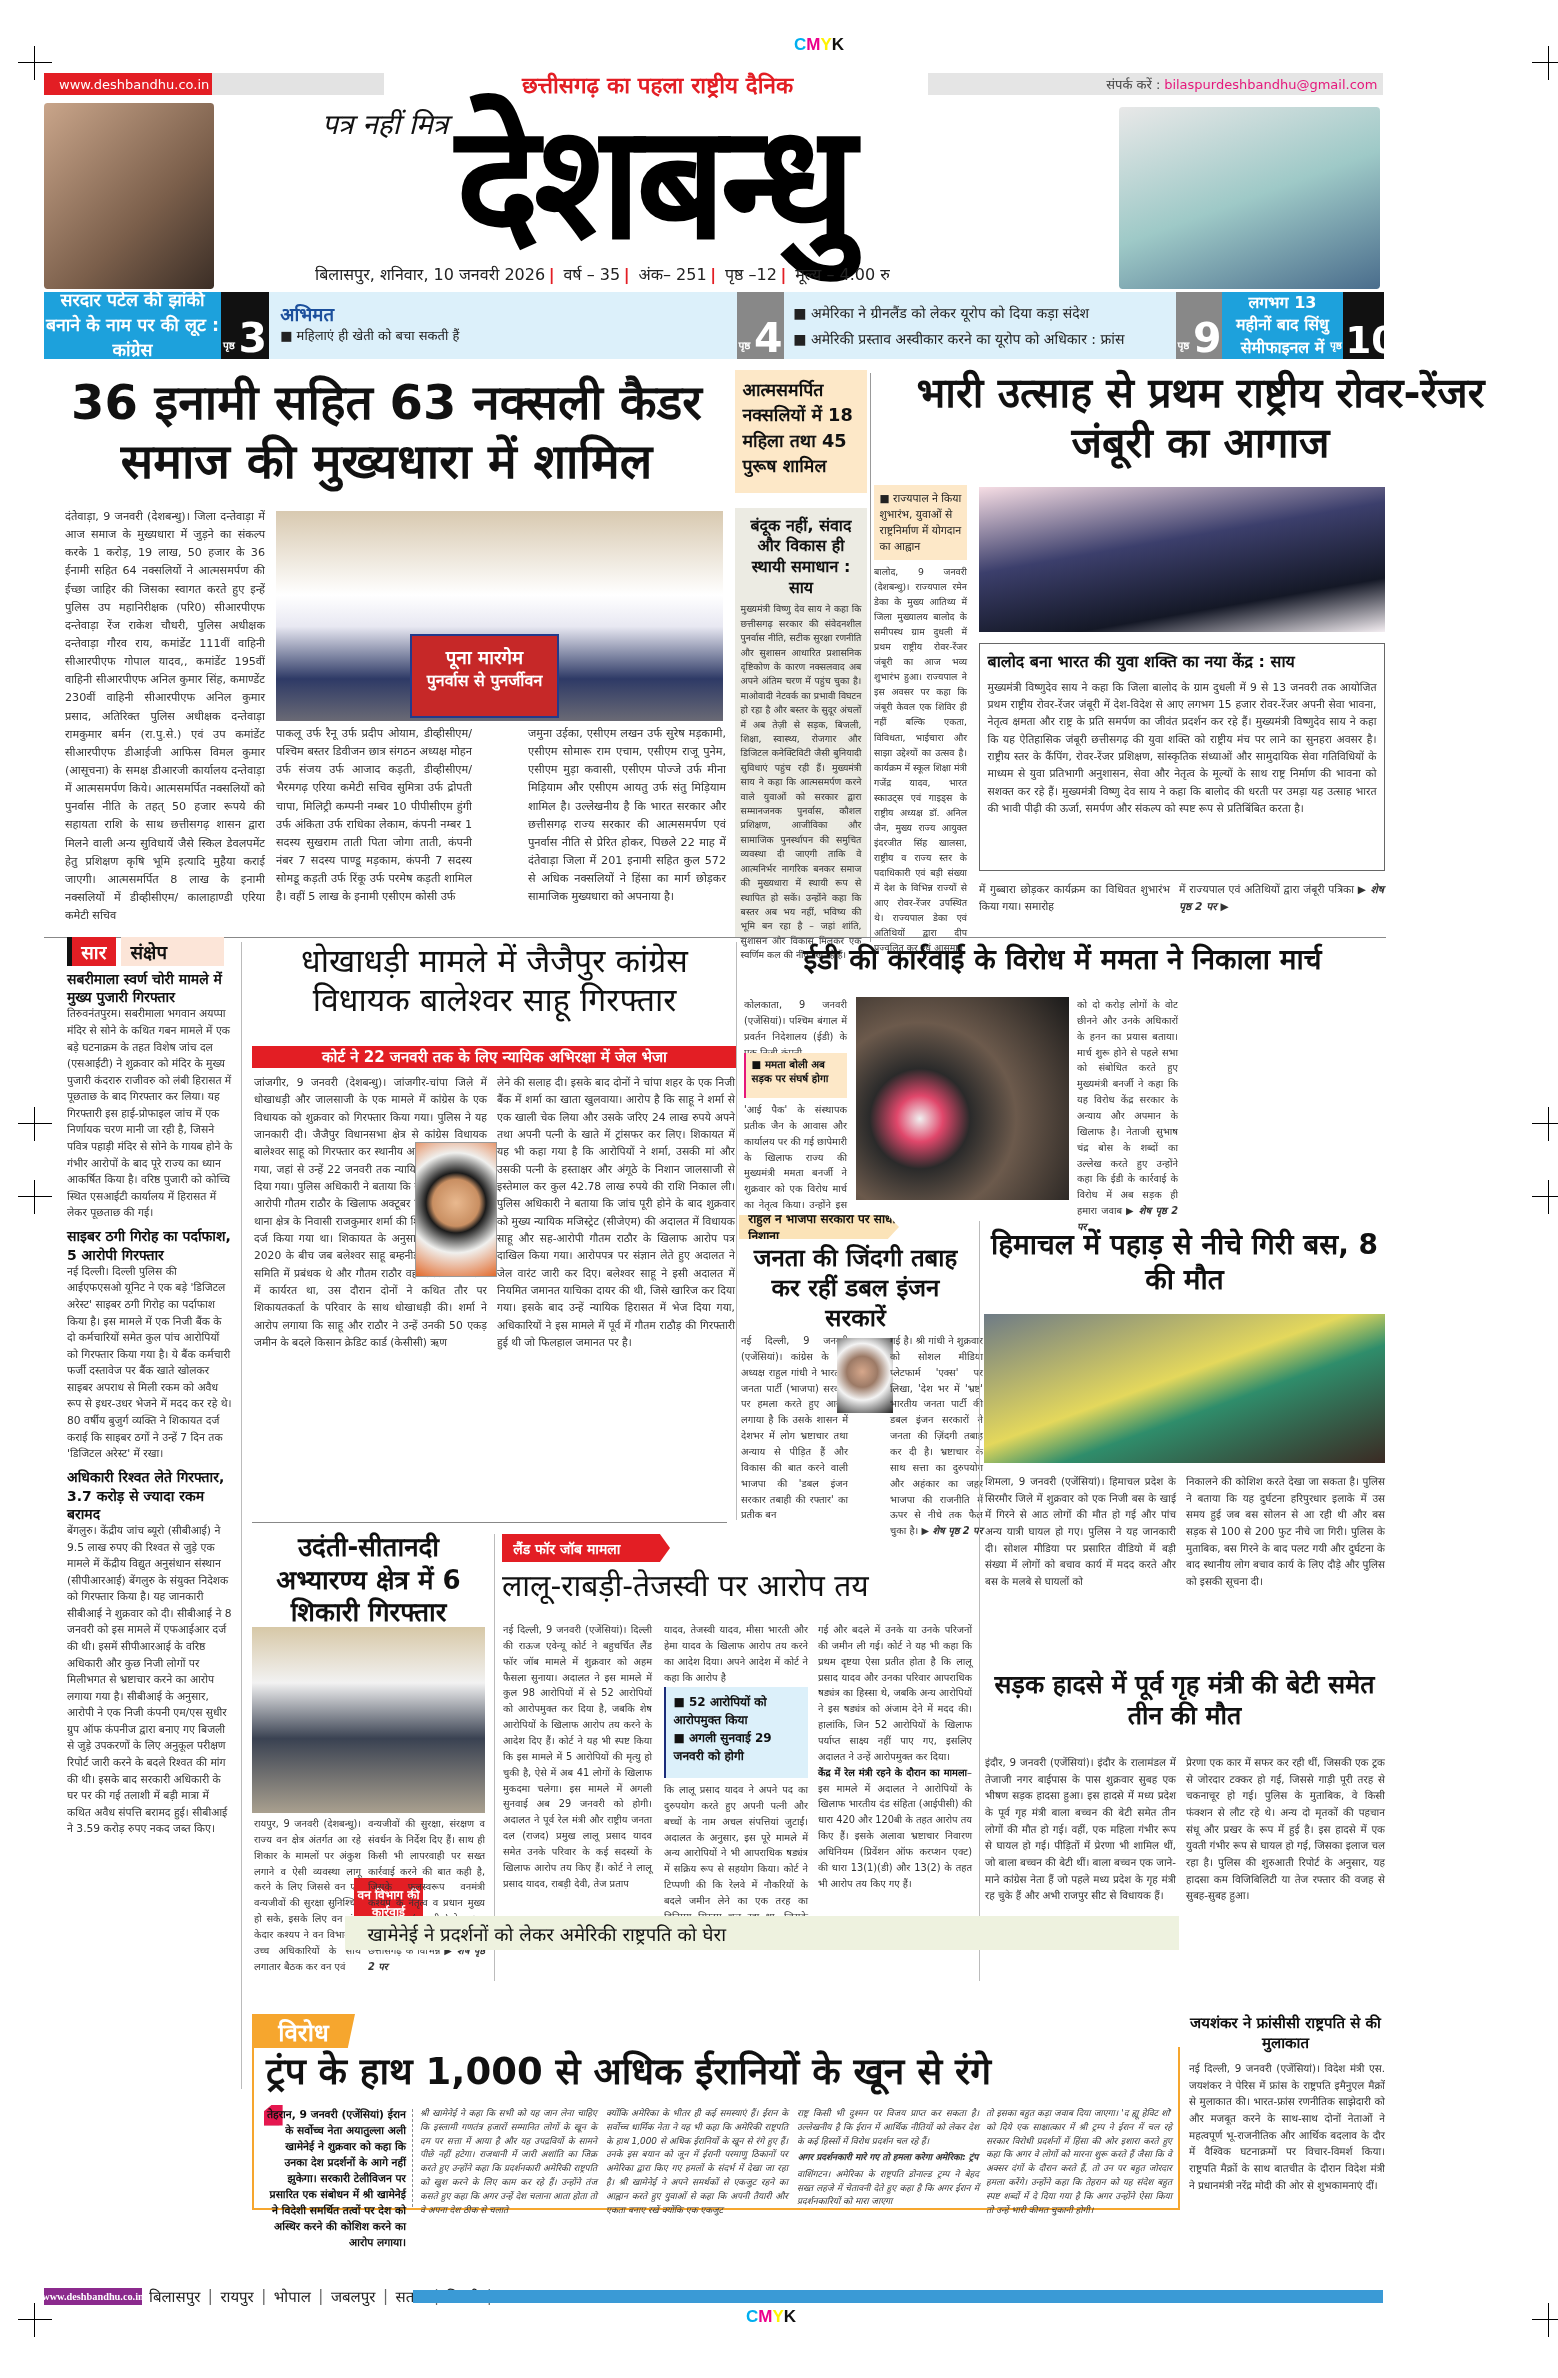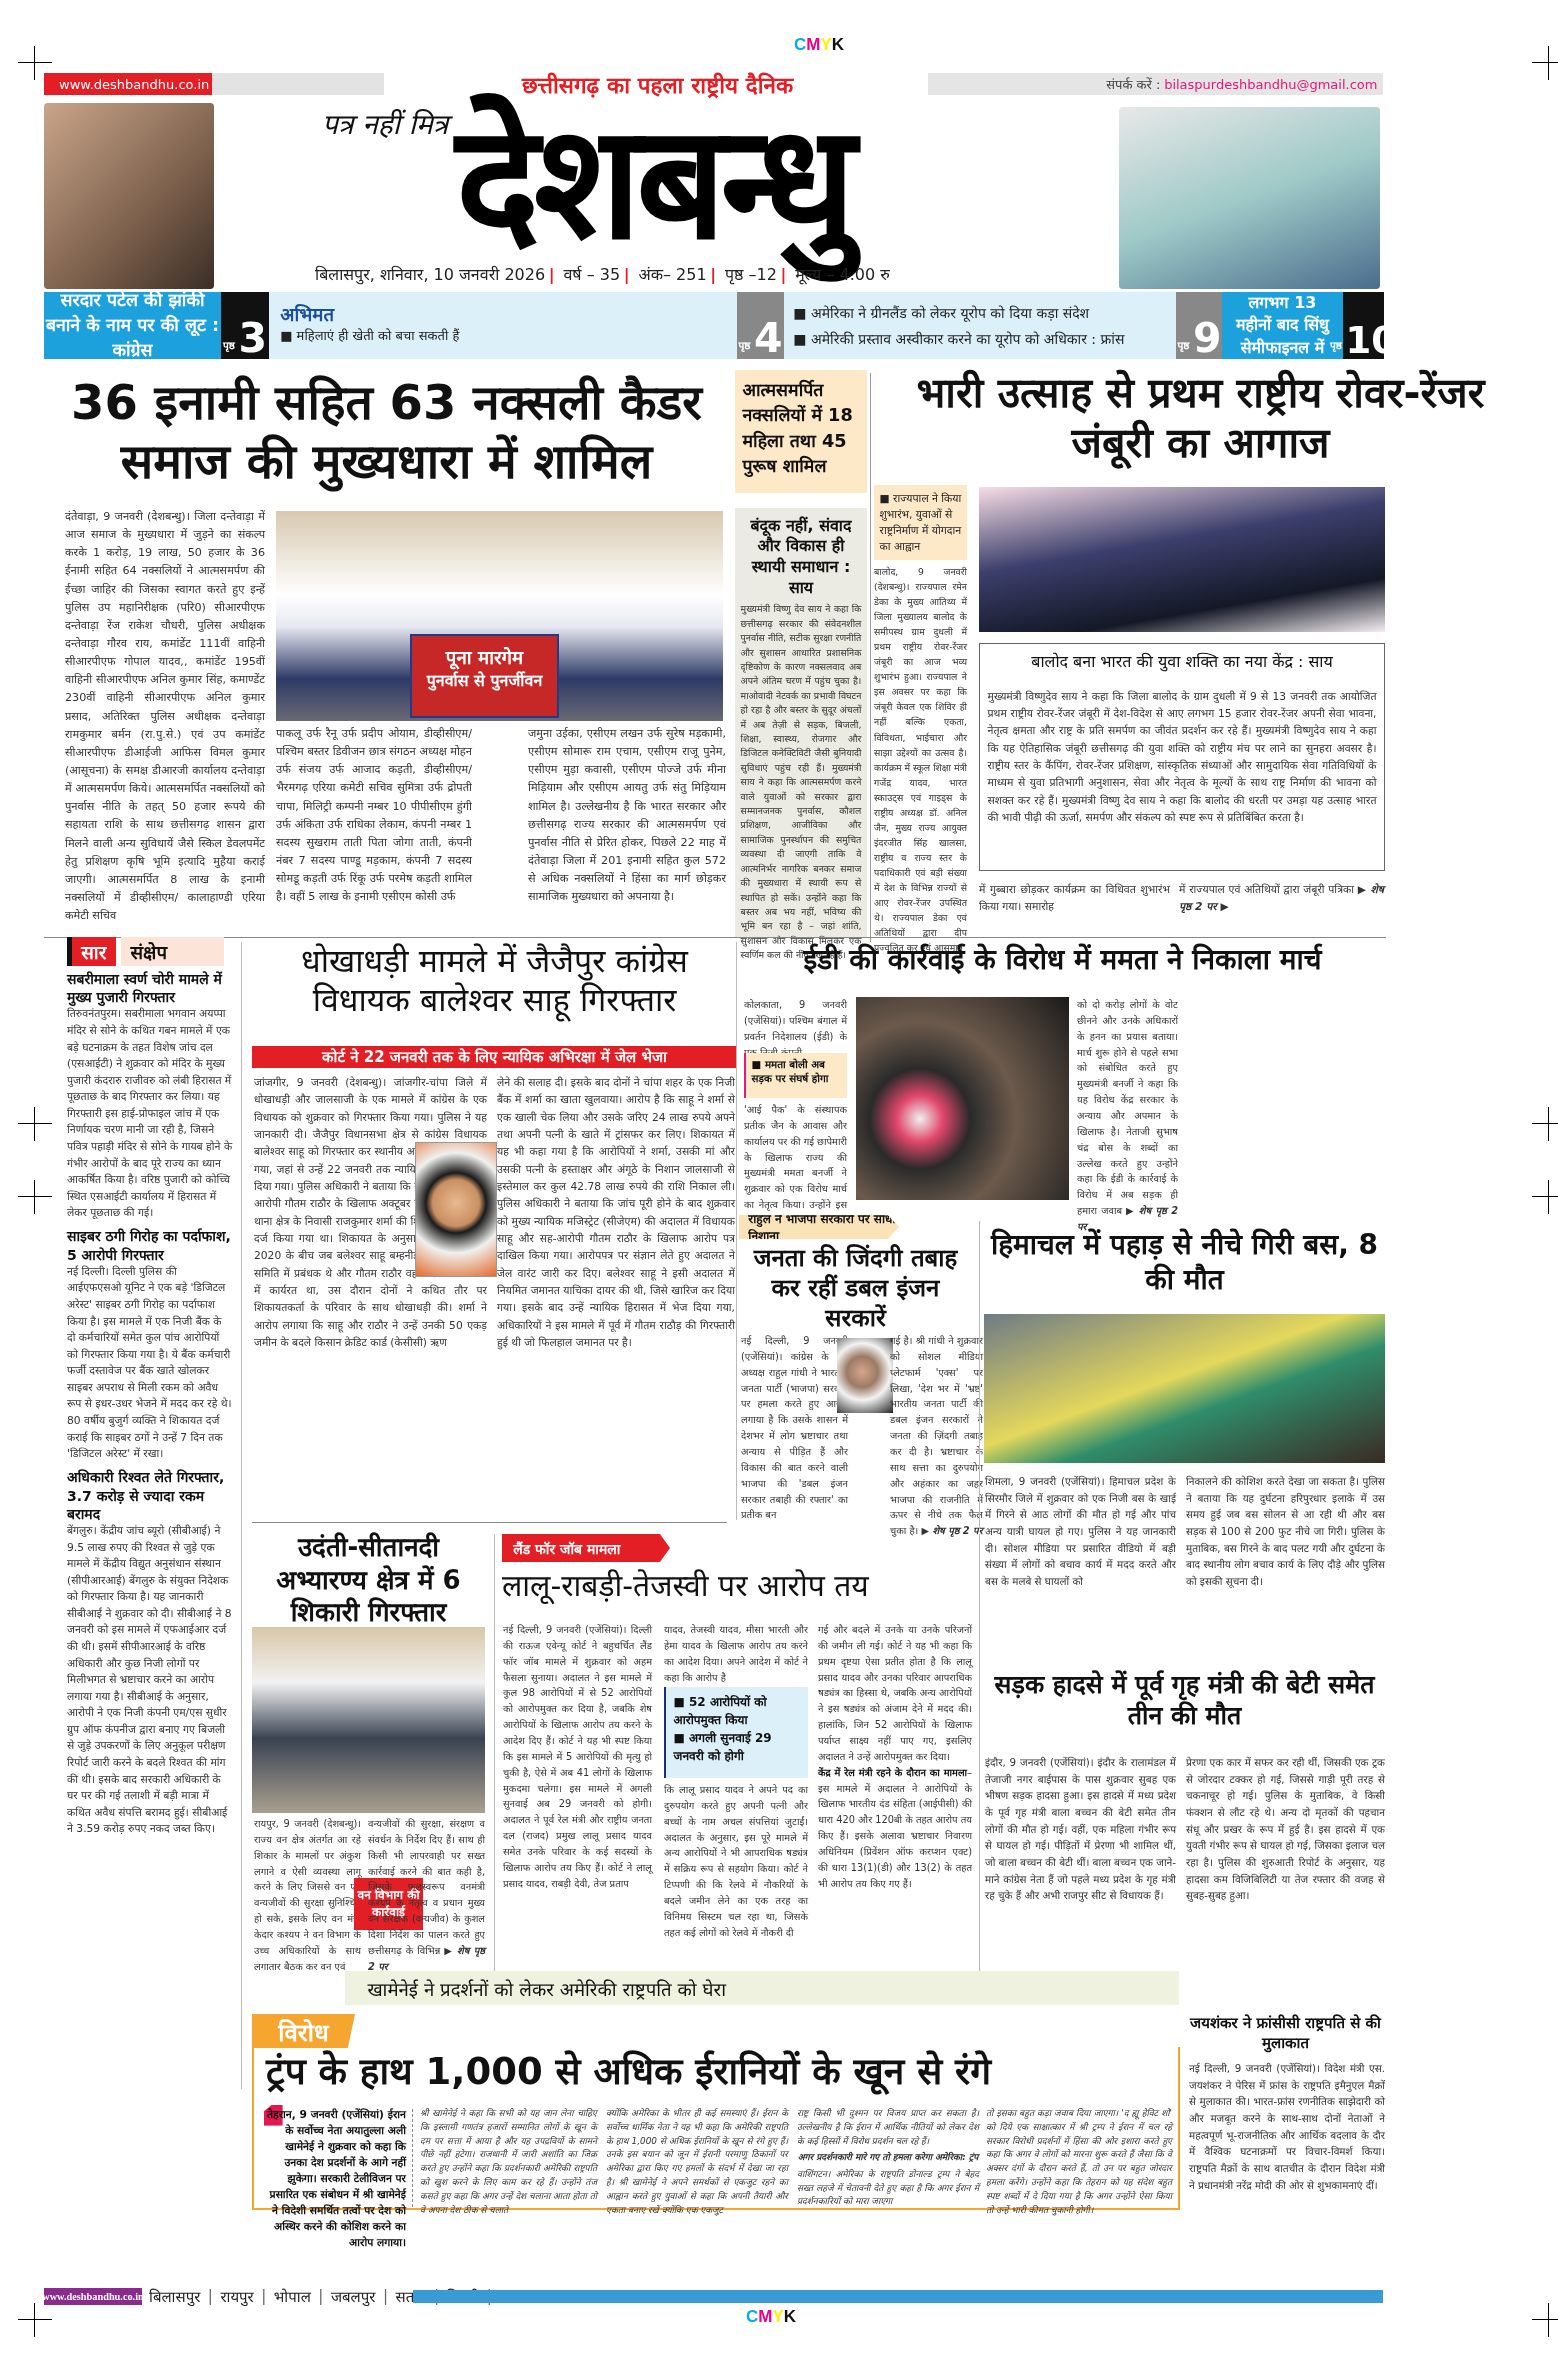--- a/index.html
+++ b/index.html
@@ -170,21 +170,21 @@
 </div>
 <div class="vline" data-name="divider" style="left:870px;top:373px;height:569px"></div>
 
 <div class="abs hl-xl" data-name="jamboree-headline" style="left:874px;top:368px;width:653px;font-size:41px">भारी उत्साह से प्रथम राष्ट्रीय रोवर-रेंजर जंबूरी का आगाज</div>
 <div class="abs box-peach" data-name="jamboree-highlight-box" style="left:874px;top:485px;width:93px;height:75px;padding:5.6px">
   <div class="bullet" style="font-size:10.7px;line-height:1.5;color:#222">राज्यपाल ने किया शुभारंभ, युवाओं से राष्ट्रनिर्माण में योगदान का आह्वान</div>
 </div>
 <div class="abs body" data-name="jamboree-body" style="left:874px;top:564px;width:93px;font-size:9.3px">बालोद, 9 जनवरी (देशबन्धु)। राज्यपाल रमेन डेका के मुख्य आतिथ्य में जिला मुख्यालय बालोद के समीपस्थ ग्राम दुधली में प्रथम राष्ट्रीय रोवर-रेंजर जंबूरी का आज भव्य शुभारंभ हुआ। राज्यपाल ने इस अवसर पर कहा कि जंबूरी केवल एक शिविर ही नहीं बल्कि एकता, विविधता, भाईचारा और साझा उद्देश्यों का उत्सव है। कार्यक्रम में स्कूल शिक्षा मंत्री गजेंद्र यादव, भारत स्काउट्स एवं गाइड्स के राष्ट्रीय अध्यक्ष डॉ. अनिल जैन, मुख्य राज्य आयुक्त इंदरजीत सिंह खालसा, राष्ट्रीय व राज्य स्तर के पदाधिकारी एवं बड़ी संख्या में देश के विभिन्न राज्यों से आए रोवर-रेंजर उपस्थित थे। राज्यपाल डेका एवं अतिथियों द्वारा दीप प्रज्वलित कर एवं आसमान</div>
 <div class="abs img-scout" data-name="jamboree-photo" style="left:979px;top:487px;width:406px;height:145px"></div>
 <div class="abs" data-name="jamboree-box" style="left:979px;top:643px;width:406px;height:228px;border:1.4px solid #666;padding:5.6px 7.5px">
-  <div data-name="jamboree-box-title" style="font-weight:normal;font-size:16px;text-align:center;color:#111;margin-bottom:16px">बालोद बना भारत की युवा शक्ति का नया केंद्र : साय</div>
+  <div data-name="jamboree-box-title" style="font-weight:bold;font-size:16px;color:#111;margin-bottom:7px">बालोद बना भारत की युवा शक्ति का नया केंद्र : साय</div>
   <div class="body" data-name="jamboree-box-body" style="font-size:10.7px">मुख्यमंत्री विष्णुदेव साय ने कहा कि जिला बालोद के ग्राम दुधली में 9 से 13 जनवरी तक आयोजित प्रथम राष्ट्रीय रोवर-रेंजर जंबूरी में देश-विदेश से आए लगभग 15 हजार रोवर-रेंजर अपनी सेवा भावना, नेतृत्व क्षमता और राष्ट्र के प्रति समर्पण का जीवंत प्रदर्शन कर रहे हैं। मुख्यमंत्री विष्णुदेव साय ने कहा कि यह ऐतिहासिक जंबूरी छत्तीसगढ़ की युवा शक्ति को राष्ट्रीय मंच पर लाने का सुनहरा अवसर है। राष्ट्रीय स्तर के कैंपिंग, रोवर-रेंजर प्रशिक्षण, सांस्कृतिक संध्याओं और सामुदायिक सेवा गतिविधियों के माध्यम से युवा प्रतिभागी अनुशासन, सेवा और नेतृत्व के मूल्यों के साथ राष्ट्र निर्माण की भावना को सशक्त कर रहे हैं। मुख्यमंत्री विष्णु देव साय ने कहा कि बालोद की धरती पर उमड़ा यह उत्साह भारत की भावी पीढ़ी की ऊर्जा, समर्पण और संकल्प को स्पष्ट रूप से प्रतिबिंबित करता है।</div>
 </div>
 <div class="abs body" data-name="jamboree-tail-1" style="left:979px;top:881px;width:191px;font-size:10.7px">में गुब्बारा छोड़कर कार्यक्रम का विधिवत शुभारंभ किया गया। समारोह</div>
 <div class="abs body" data-name="jamboree-tail-2" style="left:1179px;top:881px;width:205px;font-size:10.7px">
   <span>में राज्यपाल एवं अतिथियों द्वारा जंबूरी पत्रिका</span>
   <span class="more" data-name="continued-link">▶ <span>शेष पृष्ठ 2 पर</span> ▶</span>
 </div>
 
 <div class="hline" data-name="divider" style="left:44px;top:937px;width:1342px;height:0.9px"></div>
 
@@ -267,21 +267,21 @@
   <span>गई और बदले में उनके या उनके परिजनों की जमीन ली गई। कोर्ट ने यह भी कहा कि प्रथम दृष्टया ऐसा प्रतीत होता है कि लालू प्रसाद यादव और उनका परिवार आपराधिक षड्यंत्र का हिस्सा थे, जबकि अन्य आरोपियों ने इस षड्यंत्र को अंजाम देने में मदद की। हालांकि, जिन 52 आरोपियों के खिलाफ पर्याप्त साक्ष्य नहीं पाए गए, इसलिए अदालत ने उन्हें आरोपमुक्त कर दिया।</span><br>
   <b data-name="lalu-col3-subhead">केंद्र में रेल मंत्री रहने के दौरान का मामला</b><span>–इस मामले में अदालत ने आरोपियों के खिलाफ भारतीय दंड संहिता (आईपीसी) की धारा 420 और 120बी के तहत आरोप तय किए हैं। इसके अलावा भ्रष्टाचार निवारण अधिनियम (प्रिवेंशन ऑफ करप्शन एक्ट) की धारा 13(1)(डी) और 13(2) के तहत भी आरोप तय किए गए हैं।</span>
 </div>
 <div class="vline" data-name="divider" style="left:979px;top:1534px;height:447px;background:#bbb"></div>
 
 <div class="abs hl-m" data-name="indore-headline" style="left:984px;top:1669px;width:401px;font-size:25px">सड़क हादसे में पूर्व गृह मंत्री की बेटी समेत तीन की मौत</div>
 <div class="abs body" data-name="indore-col1" style="left:985px;top:1754px;width:191px;font-size:10.3px">इंदौर, 9 जनवरी (एजेंसियां)। इंदौर के रालामंडल में तेजाजी नगर बाईपास के पास शुक्रवार सुबह एक भीषण सड़क हादसा हुआ। इस हादसे में मध्य प्रदेश के पूर्व गृह मंत्री बाला बच्चन की बेटी समेत तीन लोगों की मौत हो गई। वहीं, एक महिला गंभीर रूप से घायल हो गई। पीड़ितों में प्रेरणा भी शामिल थीं, जो बाला बच्चन की बेटी थीं। बाला बच्चन एक जाने-माने कांग्रेस नेता हैं जो पहले मध्य प्रदेश के गृह मंत्री रह चुके हैं और अभी राजपुर सीट से विधायक हैं।</div>
 <div class="abs body" data-name="indore-col2" style="left:1186px;top:1754px;width:199px;font-size:10.3px">प्रेरणा एक कार में सफर कर रही थीं, जिसकी एक ट्रक से जोरदार टक्कर हो गई, जिससे गाड़ी पूरी तरह से चकनाचूर हो गई। पुलिस के मुताबिक, वे किसी फंक्शन से लौट रहे थे। अन्य दो मृतकों की पहचान संधू और प्रखर के रूप में हुई है। इस हादसे में एक युवती गंभीर रूप से घायल हो गई, जिसका इलाज चल रहा है। पुलिस की शुरुआती रिपोर्ट के अनुसार, यह हादसा कम विजिबिलिटी या तेज रफ्तार की वजह से सुबह-सुबह हुआ।</div>
 
 <div class="abs virodh" data-name="iran-label" style="left:252px;top:2014px;width:103px;height:34px;font-size:24px">विरोध</div>
-<div class="abs virodh-sub" data-name="iran-subhead" style="left:345px;top:1971px;width:834px;height:34px;font-size:18.6px">खामेनेई ने प्रदर्शनों को लेकर अमेरिकी राष्ट्रपति को घेरा</div>
+<div class="abs virodh-sub" data-name="iran-subhead" style="left:345px;top:1916px;width:834px;height:34px;font-size:18.6px">खामेनेई ने प्रदर्शनों को लेकर अमेरिकी राष्ट्रपति को घेरा</div>
 <div class="abs trump-box" data-name="iran-box" style="left:252px;top:2047px;width:928px;height:163px;border-left:2.8px solid #f6a62e;border-right:2.8px solid #f6a62e;border-bottom:2.8px solid #f6a62e"></div>
 <div class="abs hl-xl" data-name="iran-headline" style="left:266px;top:2049px;width:904px;font-size:37px;text-align:left">ट्रंप के हाथ 1,000 से अधिक ईरानियों के खून से रंगे</div>
 <div class="abs" data-name="quote-icon" style="left:264px;top:2105px;width:18.6px;height:20.5px;background:#e5174f;box-shadow:-3.7px 3.7px 0 #bbb;clip-path:polygon(0 30%,40% 0,100% 0,100% 100%,0 100%)"></div>
 <div class="abs" data-name="iran-lede" style="left:266px;top:2107px;width:140px;font-size:10.7px;font-weight:bold;line-height:1.5;text-align:right;color:#111">तेहरान, 9 जनवरी (एजेंसियां) ईरान के सर्वोच्च नेता अयातुल्ला अली खामेनेई ने शुक्रवार को कहा कि उनका देश प्रदर्शनों के आगे नहीं झुकेगा। सरकारी टेलीविजन पर प्रसारित एक संबोधन में श्री खामेनेई ने विदेशी समर्थित तत्वों पर देश को अस्थिर करने की कोशिश करने का आरोप लगाया।</div>
 <div class="abs" data-name="iran-dashed-divider" style="left:412px;top:2109px;height:98px;border-left:1.4px dashed #888"></div>
 <div class="abs body ital" data-name="iran-col1" style="left:420px;top:2107px;width:177px;font-size:8.9px;line-height:1.55">श्री खामेनेई ने कहा कि सभी को यह जान लेना चाहिए कि इस्लामी गणतंत्र हजारों सम्मानित लोगों के खून के दम पर सत्ता में आया है और यह उपद्रवियों के सामने पीछे नहीं हटेगा। राजधानी में जारी अशांति का जिक्र करते हुए उन्होंने कहा कि प्रदर्शनकारी अमेरिकी राष्ट्रपति को खुश करने के लिए काम कर रहे हैं। उन्होंने तंज कसते हुए कहा कि अगर उन्हें देश चलाना आता होता तो वे अपना देश ठीक से चलाते</div>
 <div class="abs body ital" data-name="iran-col2" style="left:606px;top:2107px;width:182px;font-size:8.9px;line-height:1.55">क्योंकि अमेरिका के भीतर ही कई समस्याएं हैं। ईरान के सर्वोच्च धार्मिक नेता ने यह भी कहा कि अमेरिकी राष्ट्रपति के हाथ 1,000 से अधिक ईरानियों के खून से रंगे हुए हैं। उनके इस बयान को जून में ईरानी परमाणु ठिकानों पर अमेरिका द्वारा किए गए हमलों के संदर्भ में देखा जा रहा है। श्री खामेनेई ने अपने समर्थकों से एकजुट रहने का आह्वान करते हुए युवाओं से कहा कि अपनी तैयारी और एकता बनाए रखें क्योंकि एक एकजुट</div>
 <div class="abs body ital" data-name="iran-col3" style="left:797px;top:2107px;width:182px;font-size:8.9px;line-height:1.55">
   <span>राष्ट्र किसी भी दुश्मन पर विजय प्राप्त कर सकता है। उल्लेखनीय है कि ईरान में आर्थिक नीतियों को लेकर देश के कई हिस्सों में विरोध प्रदर्शन चल रहे हैं।</span>
   <div data-name="iran-col3-subhead" style="font-weight:bold;text-align:center;margin:2.8px 0">अगर प्रदर्शनकारी मारे गए तो हमला करेगा अमेरिका: ट्रंप</div>

